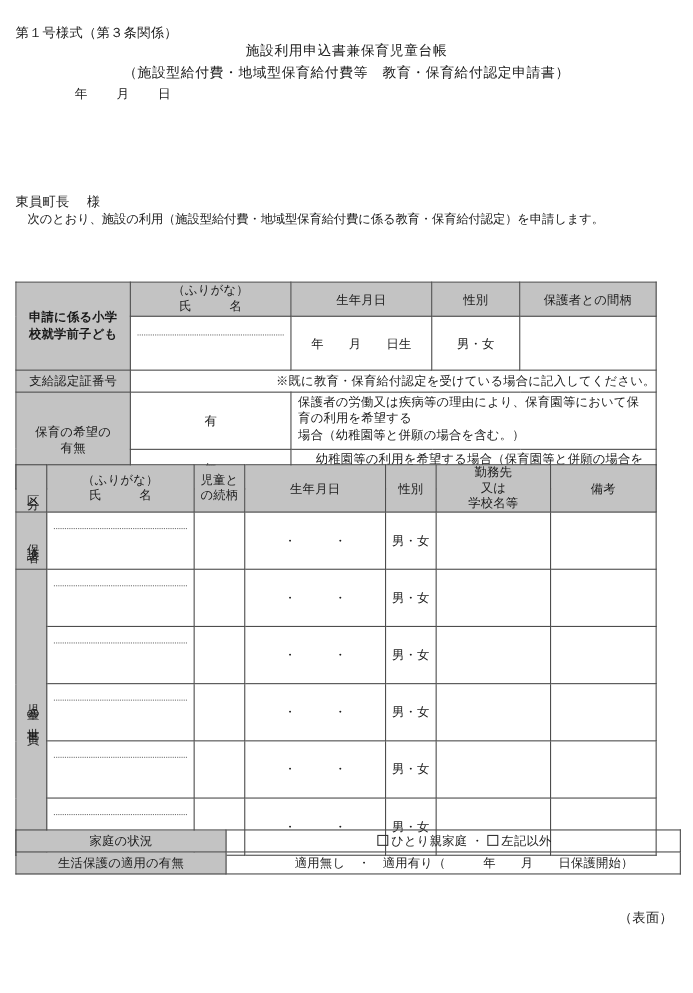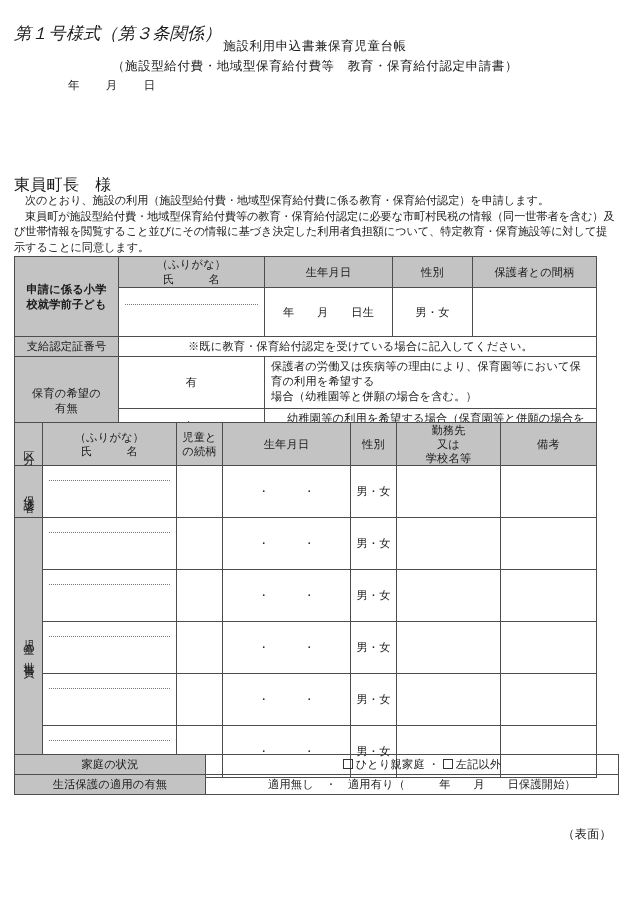--- a/index.html
+++ b/index.html
@@ -22,23 +22,22 @@
     height: 903px;
     padding: 0;
     box-sizing: border-box;
   }
 
   
   .form-no {
     position: absolute;
     left: 14px;
     top: 22px;
-    font-size: 17px;
+    font-size: 12px;
     letter-spacing: .3px;
-    font-style: italic;
   }
   .doc-title {
     position: absolute;
     left: 0; right: 0;
     top: 38px;
     text-align: center;
     font-size: 12.5px;
     letter-spacing: .6px;
   }
   .doc-subtitle {
@@ -66,21 +65,21 @@
     line-height: 17px;
   }
   .gb-row { display: flex; }
   .gb-label { width: 88px; }
   .gb-value { }
 
   .addressee {
     position: absolute;
     left: 14px;
     top: 175px;
-    font-size: 16px;
+    font-size: 12px;
     letter-spacing: .3px;
   }
   .addressee .hon { margin-left: 16px; }
 
   .para {
     position: absolute;
     left: 14px;
     width: 602px;
     font-size: 11.2px;
     line-height: 15.4px;
@@ -128,21 +127,21 @@
   .furigana-rule {
     position: absolute;
     left: 6px;
     right: 6px;
     top: 16px;
     border-top: 1px dotted #777;
   }
 
   
   .note-cell {
-    text-align: center;
+    text-align: right;
     padding-left: 6px;
     height: 19px;
   }
 
   
   .wish-label { width: 104px; }
   .wish-mark  { width: 36px; }
   .wish-text  {
     text-align: left;
     padding: 2px 6px 3px 6px;
@@ -240,21 +239,20 @@
   <div class="date-line">
     <span>年</span><span>月</span><span>日</span>
   </div>
 
 
   <div class="addressee">
     <span>東員町長</span><span class="hon">様</span>
   </div>
 
   <div class="para para1">次のとおり、施設の利用（施設型給付費・地域型保育給付費に係る教育・保育給付認定）を申請します。</div>
-  <div class="para para2">東員町が施設型給付費・地域型保育給付費等の教育・保育給付認定に必要な市町村民税の情報（同一世帯者を含む）及び世帯情報を閲覧すること並びにその情報に基づき決定した利用者負担額について、特定教育・保育施設等に対して提示することに同意します。</div>
 
   <table class="tbl-child">
     <colgroup>
       <col class="c1">
         <col class="c2">
         <col class="c3">
         <col class="c4">
         <col class="c5">
     </colgroup>
     <tbody>

